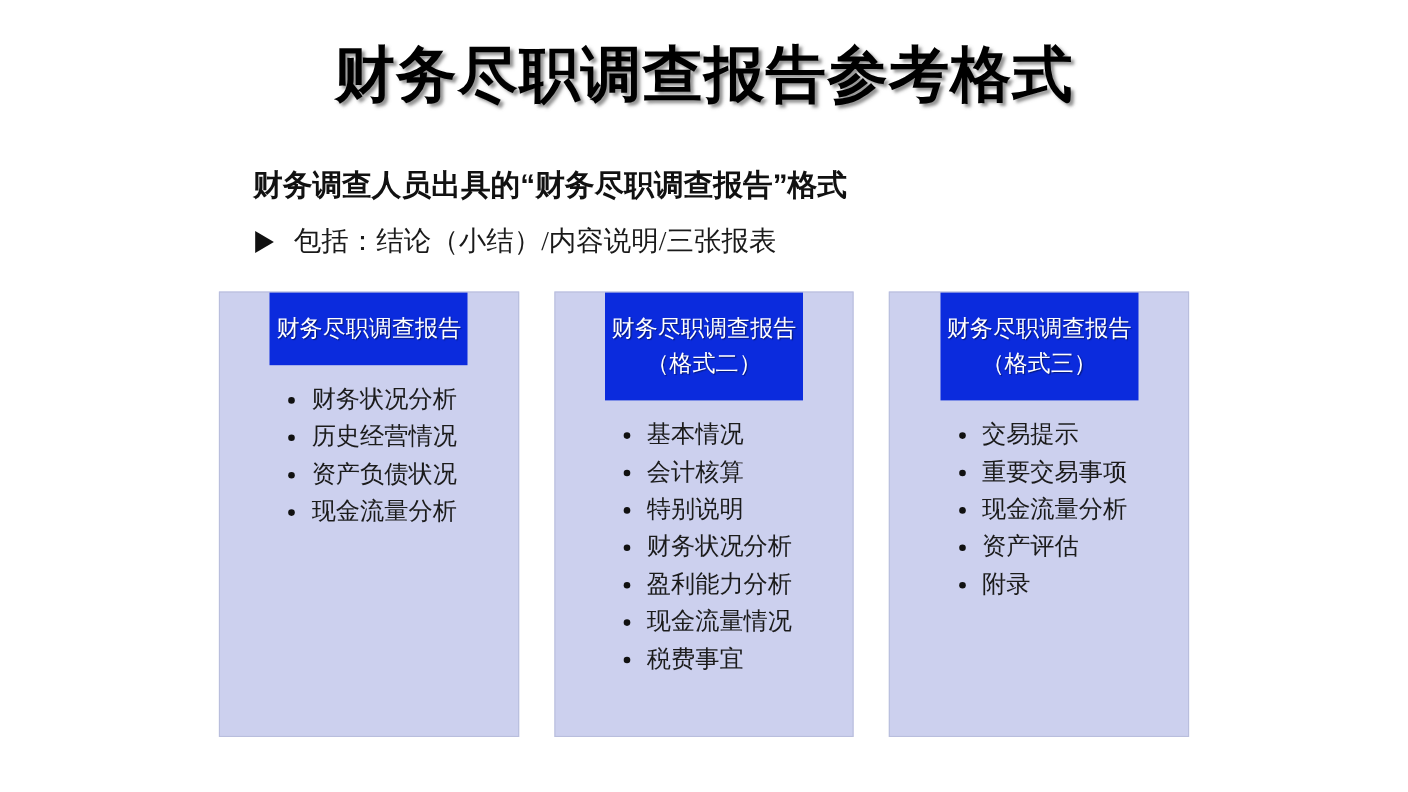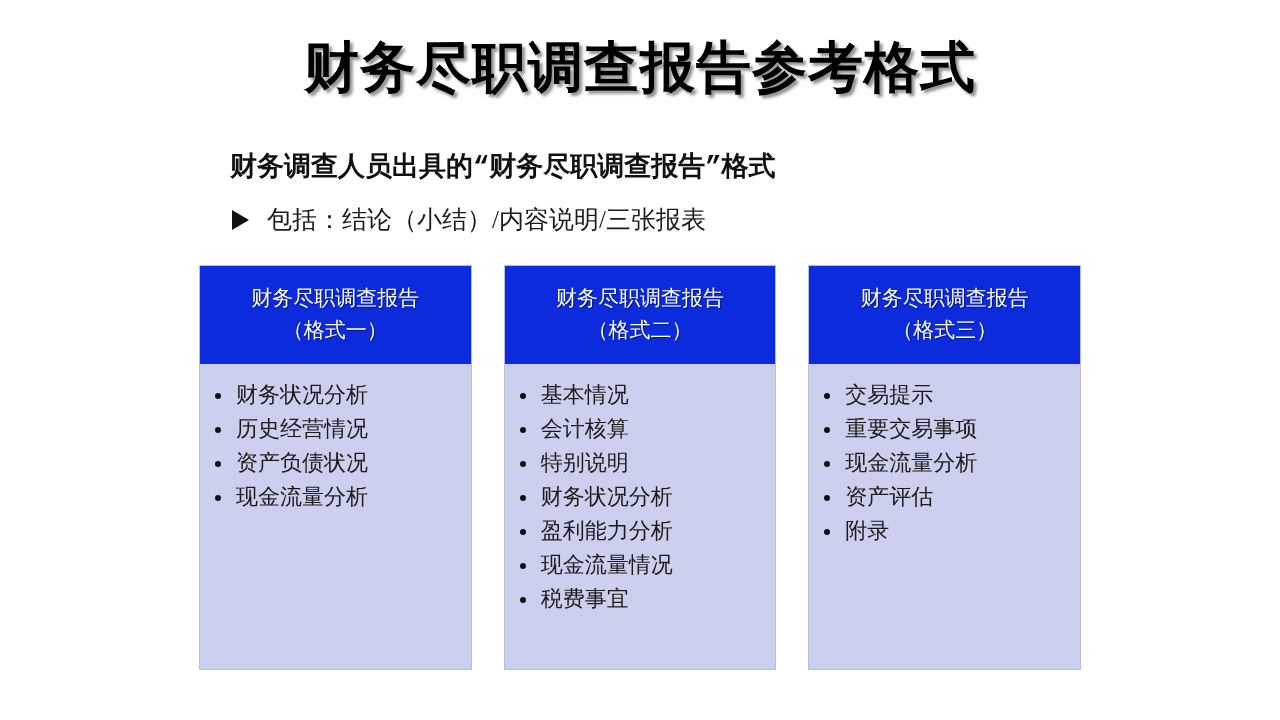--- a/index.html
+++ b/index.html
@@ -37,21 +37,21 @@
     color: #000000;
     text-shadow: 3px 3px 3px rgba(110,110,110,0.75);
     white-space: nowrap;
   }
 
   
   .subtitle {
     position: absolute;
     left: 230px;
     top: 150px;
-    font-family: Liberation Mono, monospace;
+    font-family: Liberation Sans, sans-serif;
     font-weight: bold;
     font-size: 27px;
     line-height: 36px;
     color: #111111;
     white-space: nowrap;
   }
 
   .bullet-line {
     position: absolute;
     left: 232px;
@@ -85,20 +85,21 @@
     display: flex;
     gap: 32px;
   }
   .column {
     width: 274px;
     background: #ccd0ee;
     border: 1px solid #b9bedd;
     box-sizing: border-box;
     display: flex;
     flex-direction: column;
+    align-items: center;
   }
   .col-header {
     background: #0b2bdd;
     color: #ffffff;
     text-align: center;
     font-family: "Liberation Serif", "DejaVu Serif", serif;
     font-size: 21px;
     line-height: 32px;
     padding: 16px 6px 18px 6px;
     text-shadow: 1px 1px 1px rgba(0,0,0,0.45);
@@ -149,21 +150,20 @@
   <div class="bullet-line">
     <span class="arrow-marker"></span>
     <span>包括：结论（小结）/内容说明/三张报表</span>
   </div>
 
   <div class="columns">
 
     <div class="column">
       <div class="col-header">
         <span>财务尽职调查报告</span>
-        <span class="line2">（格式一）</span>
       </div>
       <div class="col-body">
         <ul class="item-list">
           <li class="item">财务状况分析</li>
           <li class="item">历史经营情况</li>
           <li class="item">资产负债状况</li>
           <li class="item">现金流量分析</li>
         </ul>
       </div>
     </div>

